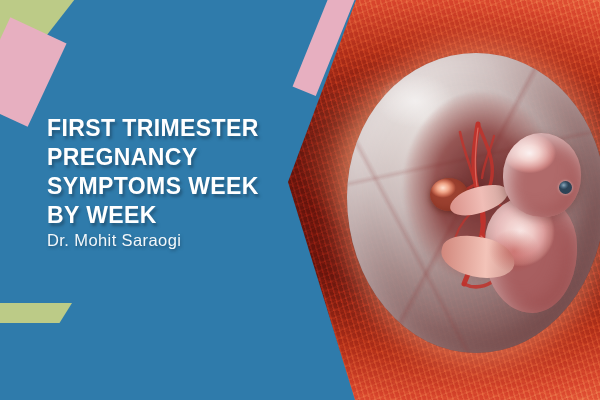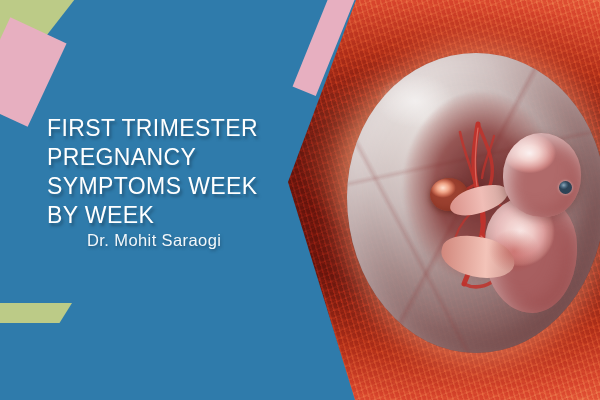--- a/index.html
+++ b/index.html
@@ -186,38 +186,37 @@
   #text-column {
     position:absolute;
     left:0; top:0;
     width:330px; height:400px;
   }
   #headline {
     position:absolute;
     left:47px; top:114px;
     width:230px;
     color:#ffffff;
-    font-weight:normal;
+    font-weight:bold;
     font-size:23px;
     line-height:1.26;
     letter-spacing:.4px;
     text-transform:uppercase;
     text-shadow:2px 3px 3px rgba(25,60,85,.55);
   }
   #byline {
     position:absolute;
     left:47px; top:228px;
     width:220px;
     color:#f4f8fb;
     font-size:16.5px;
     font-weight:400;
     line-height:1.5;
     letter-spacing:.4px;
     text-shadow:1px 2px 3px rgba(25,60,85,.5);
-    margin-left:40px;
   }
 </style>
 </head>
 <body>
 
 <div id="banner">
 
   <div class="deco" id="deco-green-top"></div>
   <div class="deco" id="deco-pink-top"></div>
   <div class="deco" id="deco-green-bottom"></div>

